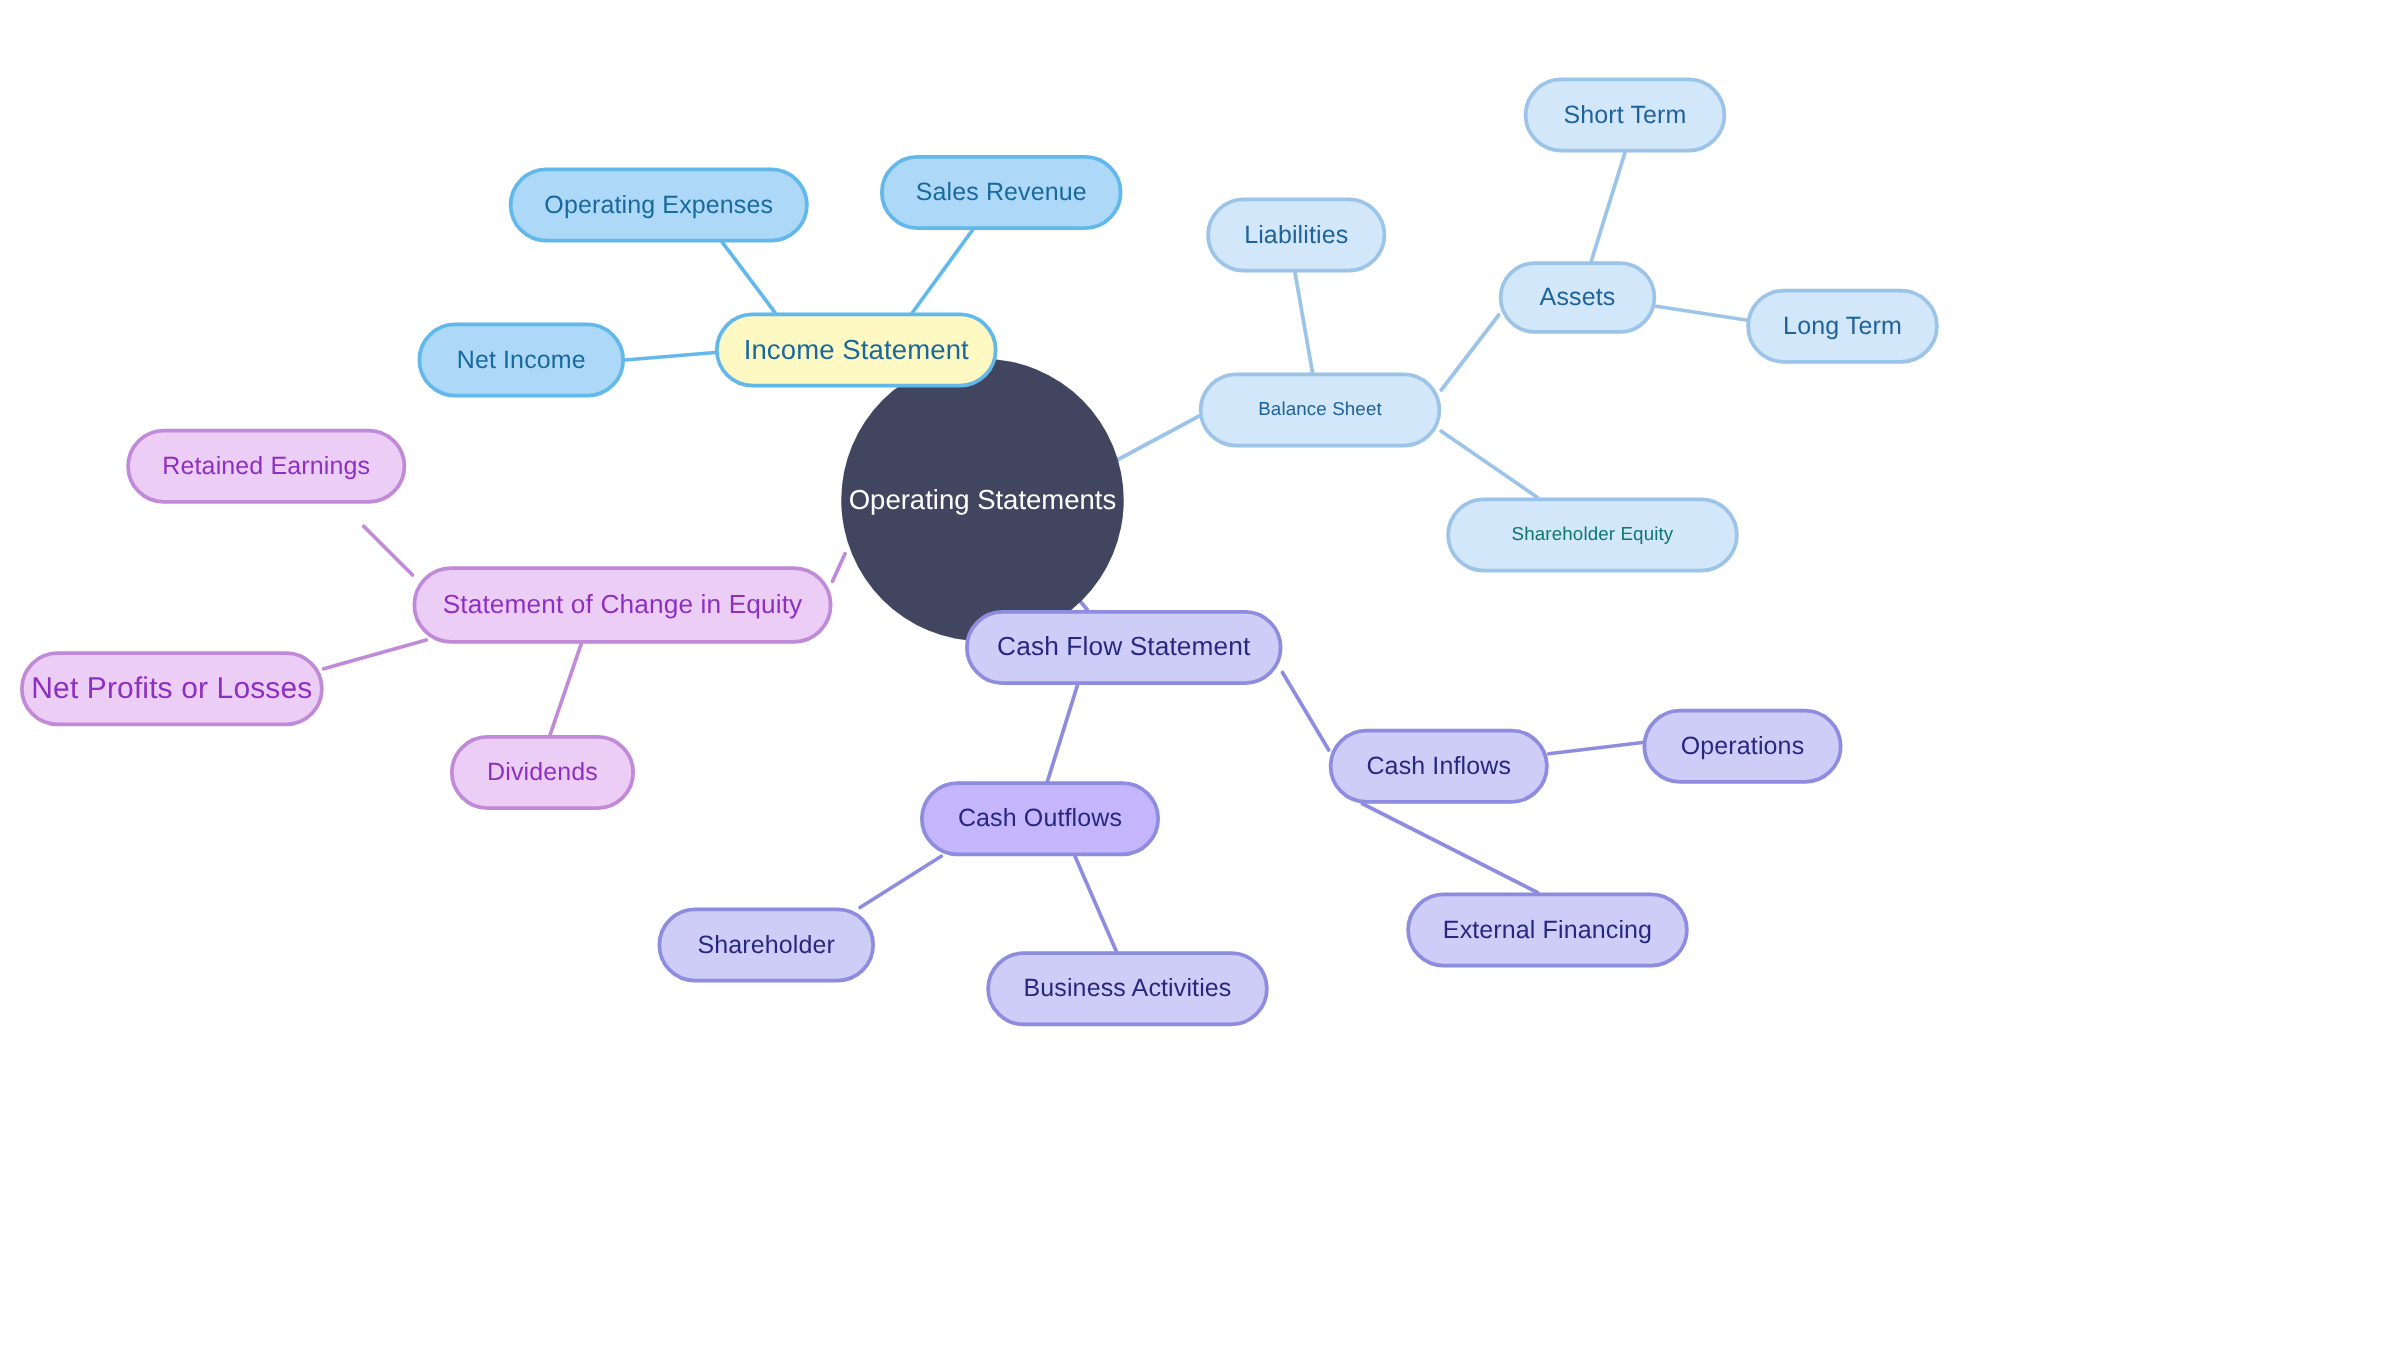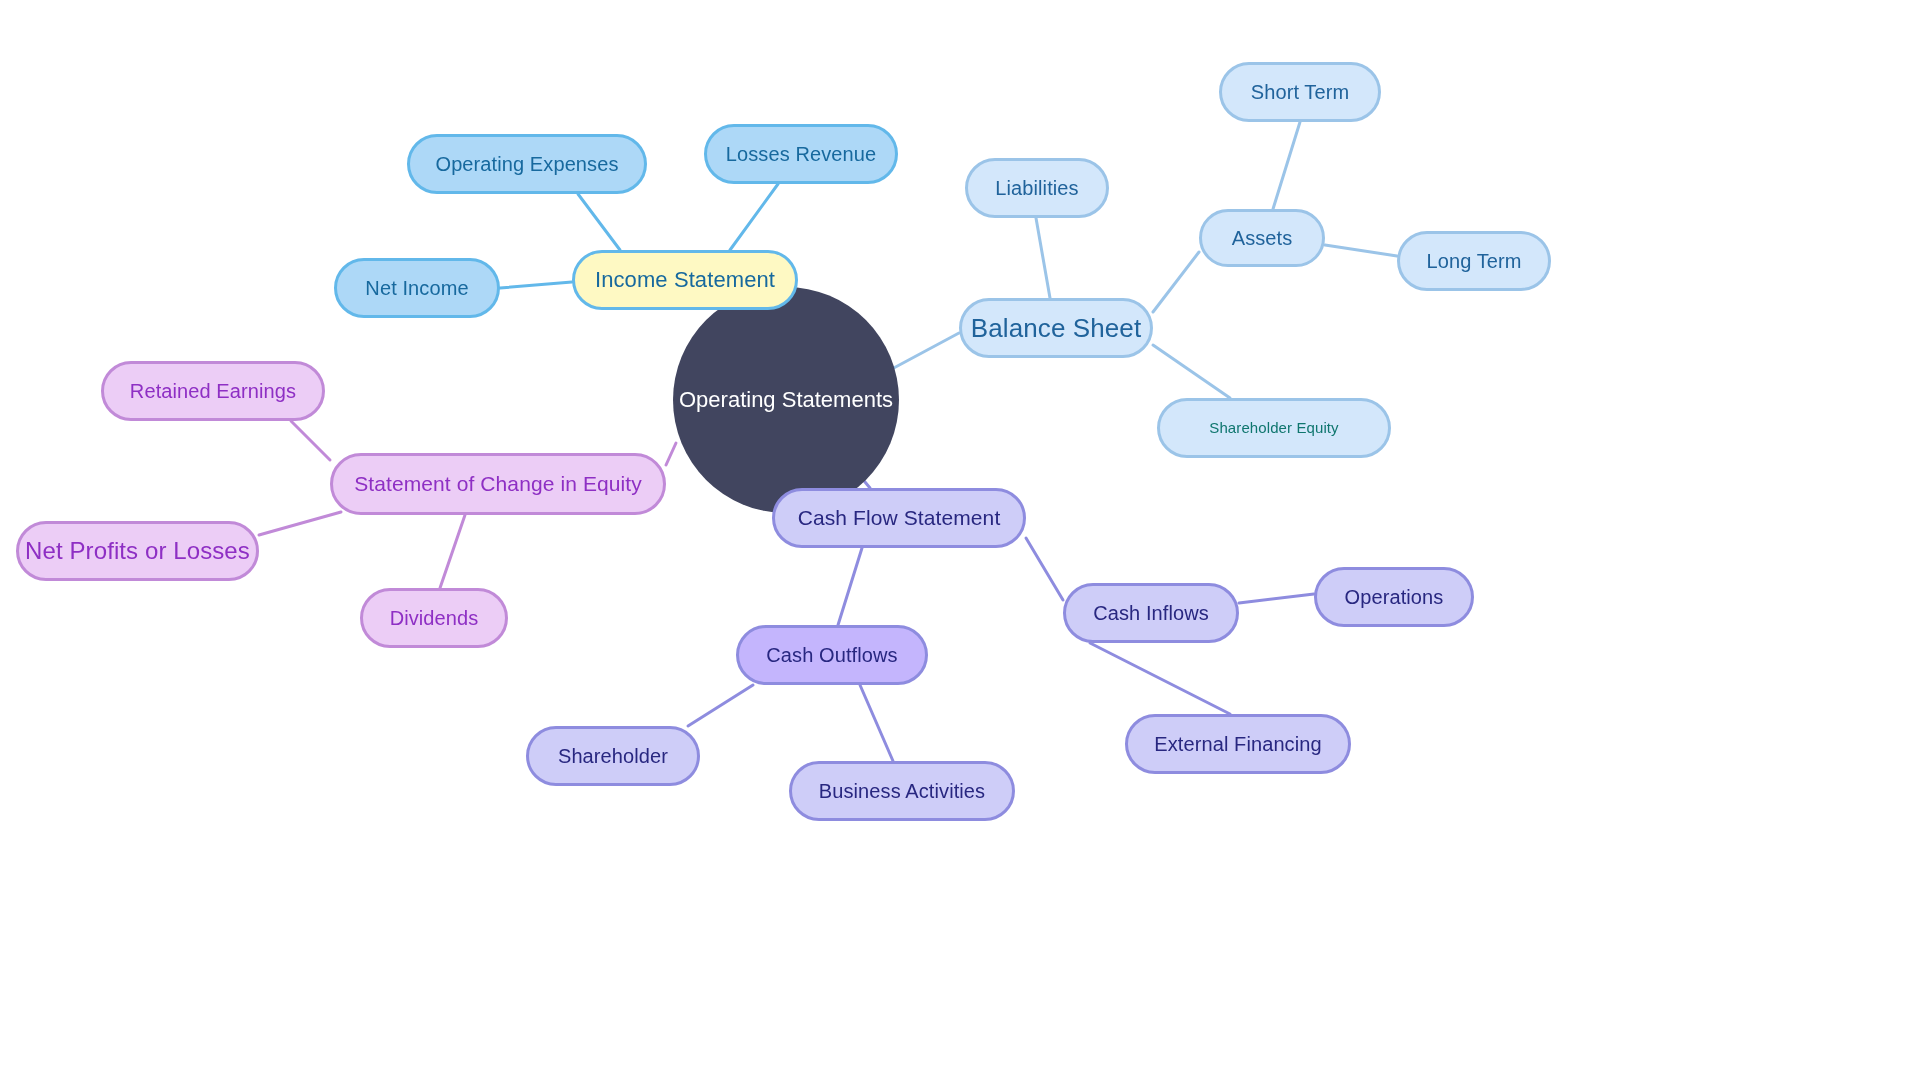--- a/index.html
+++ b/index.html
@@ -87,47 +87,47 @@
       <div class="node-central" style="left: 673px; top: 287px; width: 226px; height: 226px; background: rgb(65, 69, 95); color: rgb(255, 255, 255); font-size: 22px;">
         <span>Operating Statements</span>
       </div>
       <div class="node" style="left: 572px; top: 250px; width: 226px; height: 60px; background: #fef9c3; border-color: rgb(98, 184, 234); color: rgb(23, 105, 158); font-size: 22px;">
         <span>Income Statement</span>
       </div>
       <div class="node" style="left: 407px; top: 134px; width: 240px; height: 60px; background: rgb(173, 216, 247); border-color: rgb(98, 184, 234); color: rgb(23, 105, 158); font-size: 20px;">
         <span>Operating Expenses</span>
       </div>
       <div class="node" style="left: 704px; top: 124px; width: 194px; height: 60px; background: rgb(173, 216, 247); border-color: rgb(98, 184, 234); color: rgb(23, 105, 158); font-size: 20px;">
-        <span>Losses Revenue</span>
+        <span>Sales Revenue</span>
       </div>
       <div class="node" style="left: 334px; top: 258px; width: 166px; height: 60px; background: rgb(173, 216, 247); border-color: rgb(98, 184, 234); color: rgb(23, 105, 158); font-size: 20px;">
         <span>Net Income</span>
       </div>
-      <div class="node" style="left: 959px; top: 298px; width: 194px; height: 60px; background: rgb(211, 231, 251); border-color: rgb(155, 196, 232); color: rgb(32, 99, 155); font-size: 26px;">
+      <div class="node" style="left: 959px; top: 298px; width: 194px; height: 60px; background: rgb(211, 231, 251); border-color: rgb(155, 196, 232); color: rgb(32, 99, 155); font-size: 15px;">
         <span>Balance Sheet</span>
       </div>
       <div class="node" style="left: 965px; top: 158px; width: 144px; height: 60px; background: rgb(211, 231, 251); border-color: rgb(155, 196, 232); color: rgb(32, 99, 155); font-size: 20px;">
         <span>Liabilities</span>
       </div>
       <div class="node" style="left: 1199px; top: 209px; width: 126px; height: 58px; background: rgb(211, 231, 251); border-color: rgb(155, 196, 232); color: rgb(32, 99, 155); font-size: 20px;">
         <span>Assets</span>
       </div>
       <div class="node" style="left: 1157px; top: 398px; width: 234px; height: 60px; background: rgb(211, 231, 251); border-color: rgb(155, 196, 232); color: #0f766e; font-size: 15px;">
         <span>Shareholder Equity</span>
       </div>
       <div class="node" style="left: 1219px; top: 62px; width: 162px; height: 60px; background: rgb(211, 231, 251); border-color: rgb(155, 196, 232); color: rgb(32, 99, 155); font-size: 20px;">
         <span>Short Term</span>
       </div>
       <div class="node" style="left: 1397px; top: 231px; width: 154px; height: 60px; background: rgb(211, 231, 251); border-color: rgb(155, 196, 232); color: rgb(32, 99, 155); font-size: 20px;">
         <span>Long Term</span>
       </div>
       <div class="node" style="left: 330px; top: 453px; width: 336px; height: 62px; background: rgb(236, 205, 246); border-color: rgb(193, 138, 216); color: rgb(142, 47, 196); font-size: 21px;">
         <span>Statement of Change in Equity</span>
       </div>
-      <div class="node" style="left: 101px; top: 361px; width: 224px; height: 60px; background: rgb(236, 205, 246); border-color: rgb(193, 138, 216); color: rgb(142, 47, 196); font-size: 20px;">
+      <div class="node" style="left: 101px; top: 343px; width: 224px; height: 60px; background: rgb(236, 205, 246); border-color: rgb(193, 138, 216); color: rgb(142, 47, 196); font-size: 20px;">
         <span>Retained Earnings</span>
       </div>
       <div class="node" style="left: 16px; top: 521px; width: 243px; height: 60px; background: rgb(236, 205, 246); border-color: rgb(193, 138, 216); color: rgb(142, 47, 196); font-size: 24px;">
         <span>Net Profits or Losses</span>
       </div>
       <div class="node" style="left: 360px; top: 588px; width: 148px; height: 60px; background: rgb(236, 205, 246); border-color: rgb(193, 138, 216); color: rgb(142, 47, 196); font-size: 20px;">
         <span>Dividends</span>
       </div>
       <div class="node" style="left: 772px; top: 488px; width: 254px; height: 60px; background: rgb(206, 205, 248); border-color: rgb(142, 140, 223); color: rgb(40, 39, 128); font-size: 21px;">
         <span>Cash Flow Statement</span>

